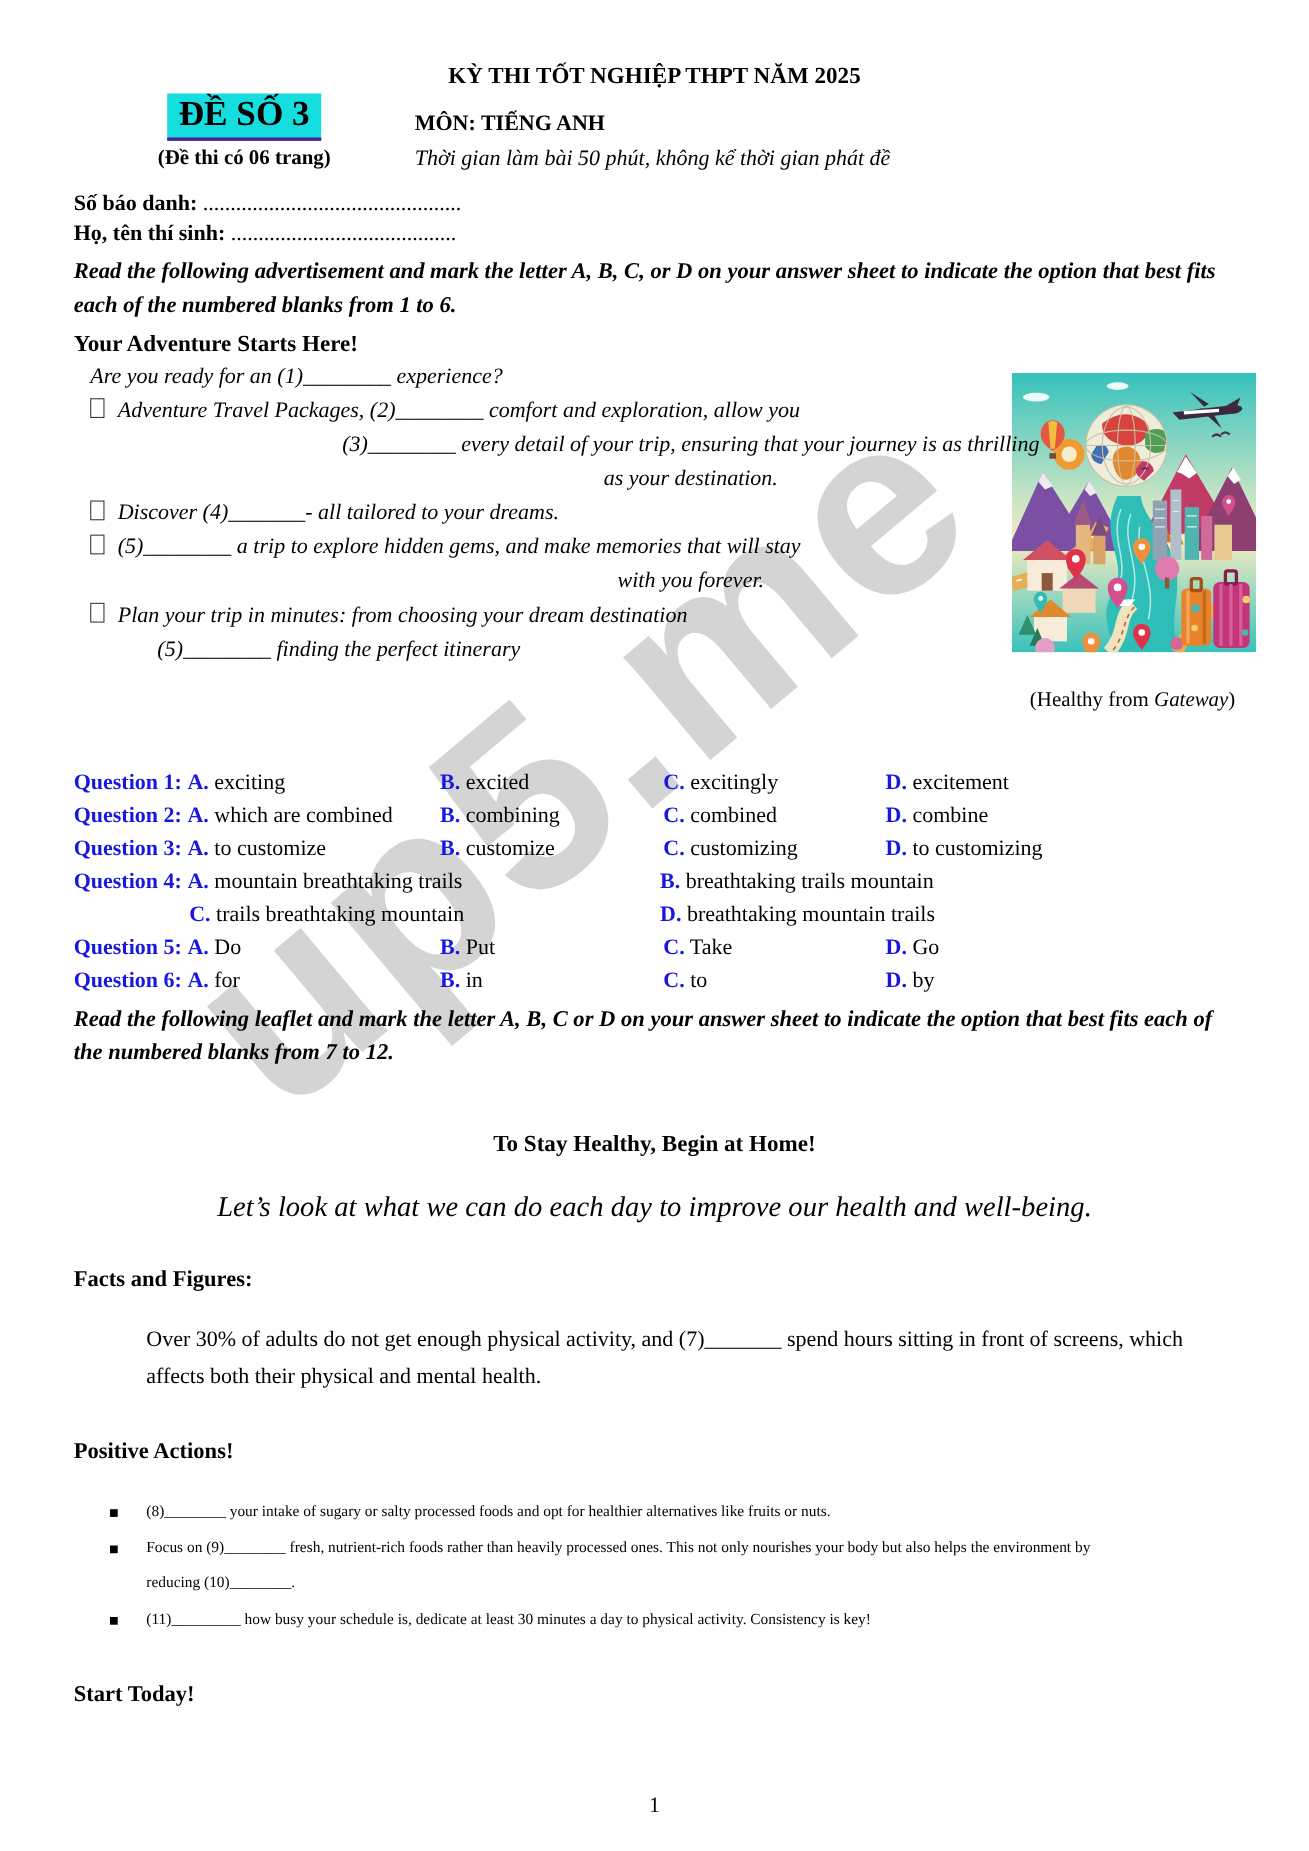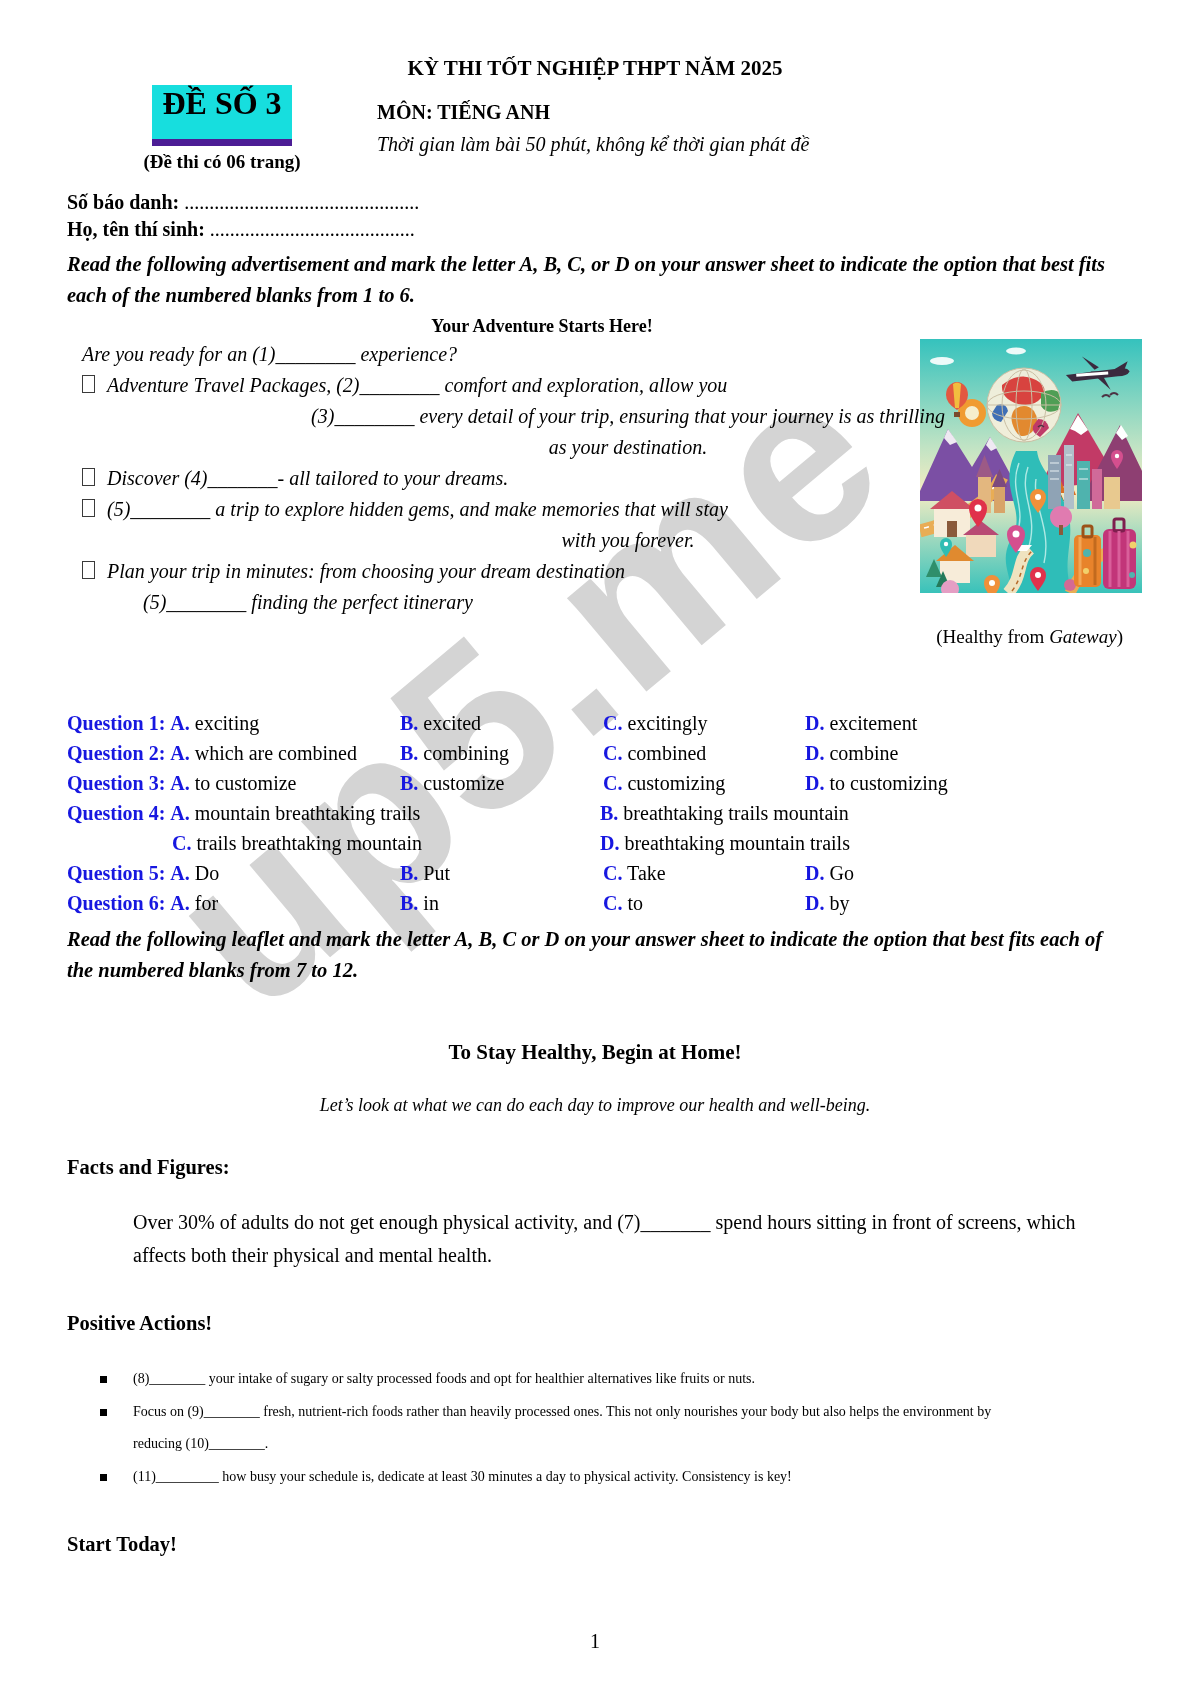--- a/index.html
+++ b/index.html
@@ -31,37 +31,37 @@
     user-select:none;
   }
   .content{position:relative;z-index:1;padding:56px 67px 0 67px;}
   .exam-title{text-align:center;font-weight:bold;font-size:21px;}
   .header-cols{display:flex;margin-top:4px;}
   .header-left{width:310px;text-align:center;}
   .exam-code{
     display:inline-block;
     font-weight:bold;font-size:32px;line-height:1.12;
     background:var(--highlight);
-    padding:1px 10px 17px 10px;
-    border-bottom:7px solid #4c1d95;
+    padding:1px 10px 3px 10px;
+    border-bottom:3px solid #4c1d95;
   }
   .pages-note{font-weight:bold;font-size:19px;margin-top:5px;}
   .header-right{flex:1;text-align:left;}
   .subject{font-weight:bold;font-size:20px;margin-top:16px;}
   .duration{font-style:italic;font-size:20px;margin-top:9px;}
   .candidate{margin-top:16px;font-size:20px;line-height:27px;}
   .candidate .lbl{font-weight:bold;}
   .instruction{
     font-weight:bold;font-style:italic;
     font-size:20.5px;line-height:1.5;
     margin:6px 0 0 0;
   }
   .passage-title{
-    width:950px;text-align:center;
-    font-weight:bold;font-size:18px;
+    width:950px;
+    font-weight:bold;font-size:21px;
     margin:6px 0 2px 0;
   }
   .passage{font-size:20px;}
   .pline{line-height:31px;font-style:italic;}
   .ind0{margin-left:15px;}
   .ind1{margin-left:66px;text-align:center;}
   .ind2{margin-left:76px;}
   .tofu{
     display:inline-block;width:11px;height:16px;
     border:1px solid #3a3a3a;
@@ -77,21 +77,21 @@
   .questions{margin-top:90px;font-size:20px;}
   .qrow{display:grid;grid-template-columns:333px 203px 202px auto;line-height:30px;}
   .qrow4{display:grid;grid-template-columns:533px auto;line-height:30px;}
   .c-ind{padding-left:105px;}
   .bl{color:var(--qblue);font-weight:bold;margin-top:33px;}
   .center-title{
     text-align:center;font-weight:bold;font-size:21px;
     margin:54px 0 0 0;
   }
   .center-sub{
-    text-align:center;font-style:italic;font-size:18px;
+    text-align:center;font-style:italic;font-size:26px;
     margin:30px 0 0 0;
   }
   .h-bold{font-weight:bold;font-size:20.5px;margin:40px 0 0 0;}
   .facts-para{
     margin:27px 0 0 66px;width:990px;
     font-size:20px;line-height:33px;
   }
   .actions{margin-top:28px;}
   .action-item{
     display:flex;align-items:flex-start;

